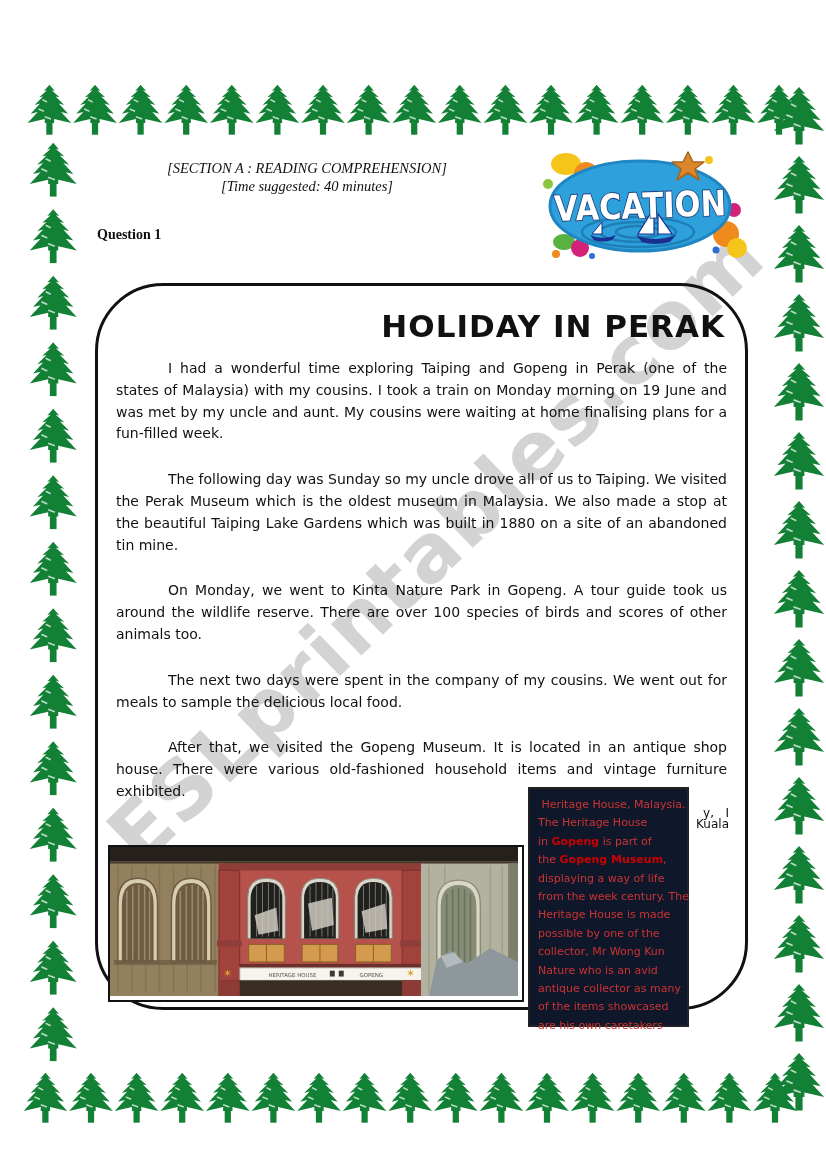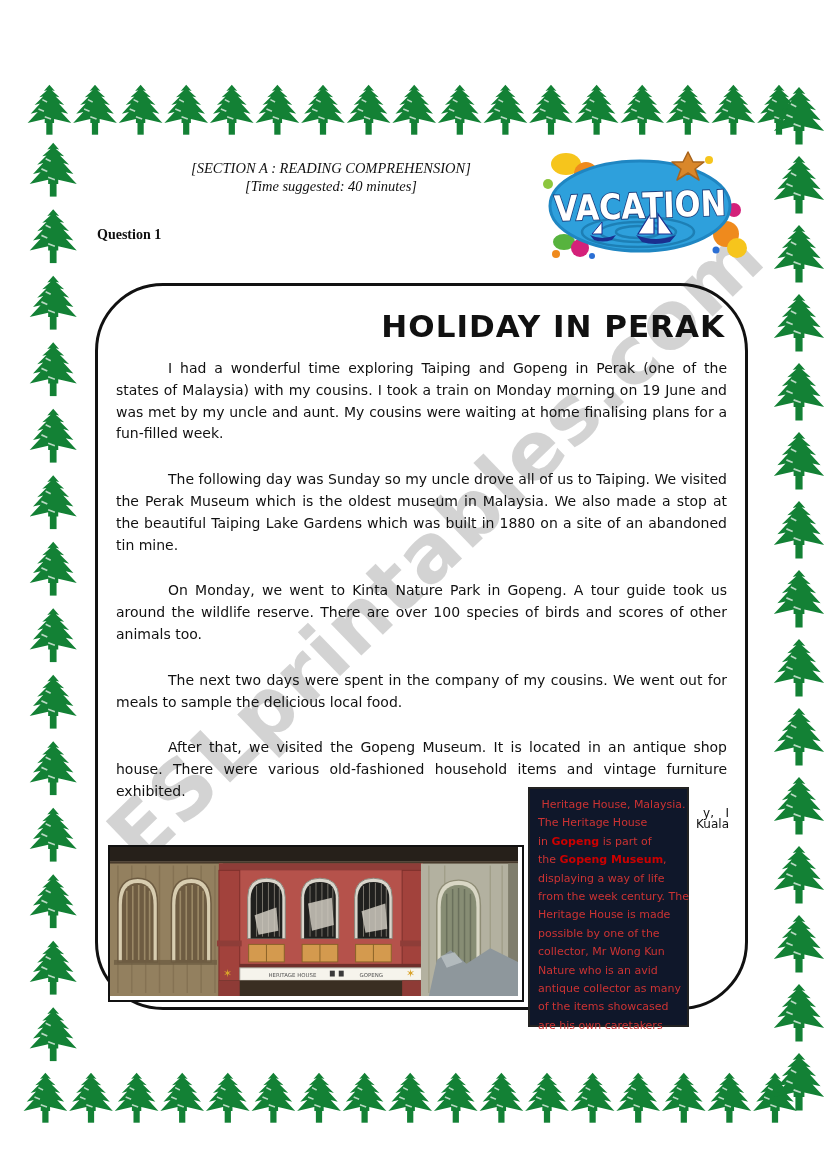--- a/index.html
+++ b/index.html
@@ -4,21 +4,21 @@
 <style>
   html,body{margin:0;padding:0;background:#fff;}
   .page{position:relative;width:826px;height:1169px;background:#ffffff;overflow:hidden;
         font-family:"DejaVu Sans",sans-serif;color:#111;}
 
   
   #tree-border{position:absolute;left:0;top:0;width:826px;height:1169px;z-index:0;}
   .tree-part{fill:var(--tree-green,#138135);}
 
   
-  .header-block{position:absolute;left:116px;top:159px;width:430px;text-align:center;z-index:2;
+  .header-block{position:absolute;left:92px;top:159px;width:430px;text-align:center;z-index:2;
                 font-family:"Liberation Serif",serif;font-style:italic;font-size:14.5px;line-height:18px;}
   .question-block{position:absolute;left:97px;top:211px;z-index:2;
                   font-family:"Liberation Serif",serif;font-size:14px;line-height:16px;margin-top:16px;}
   .question-label{font-weight:bold;margin:0 0 2px 0;}
   .question-instruction{margin:0;}
 
   
   .logo{position:absolute;left:536px;top:150px;z-index:2;}
   .logo text{font-family:"DejaVu Sans",sans-serif;}
 

